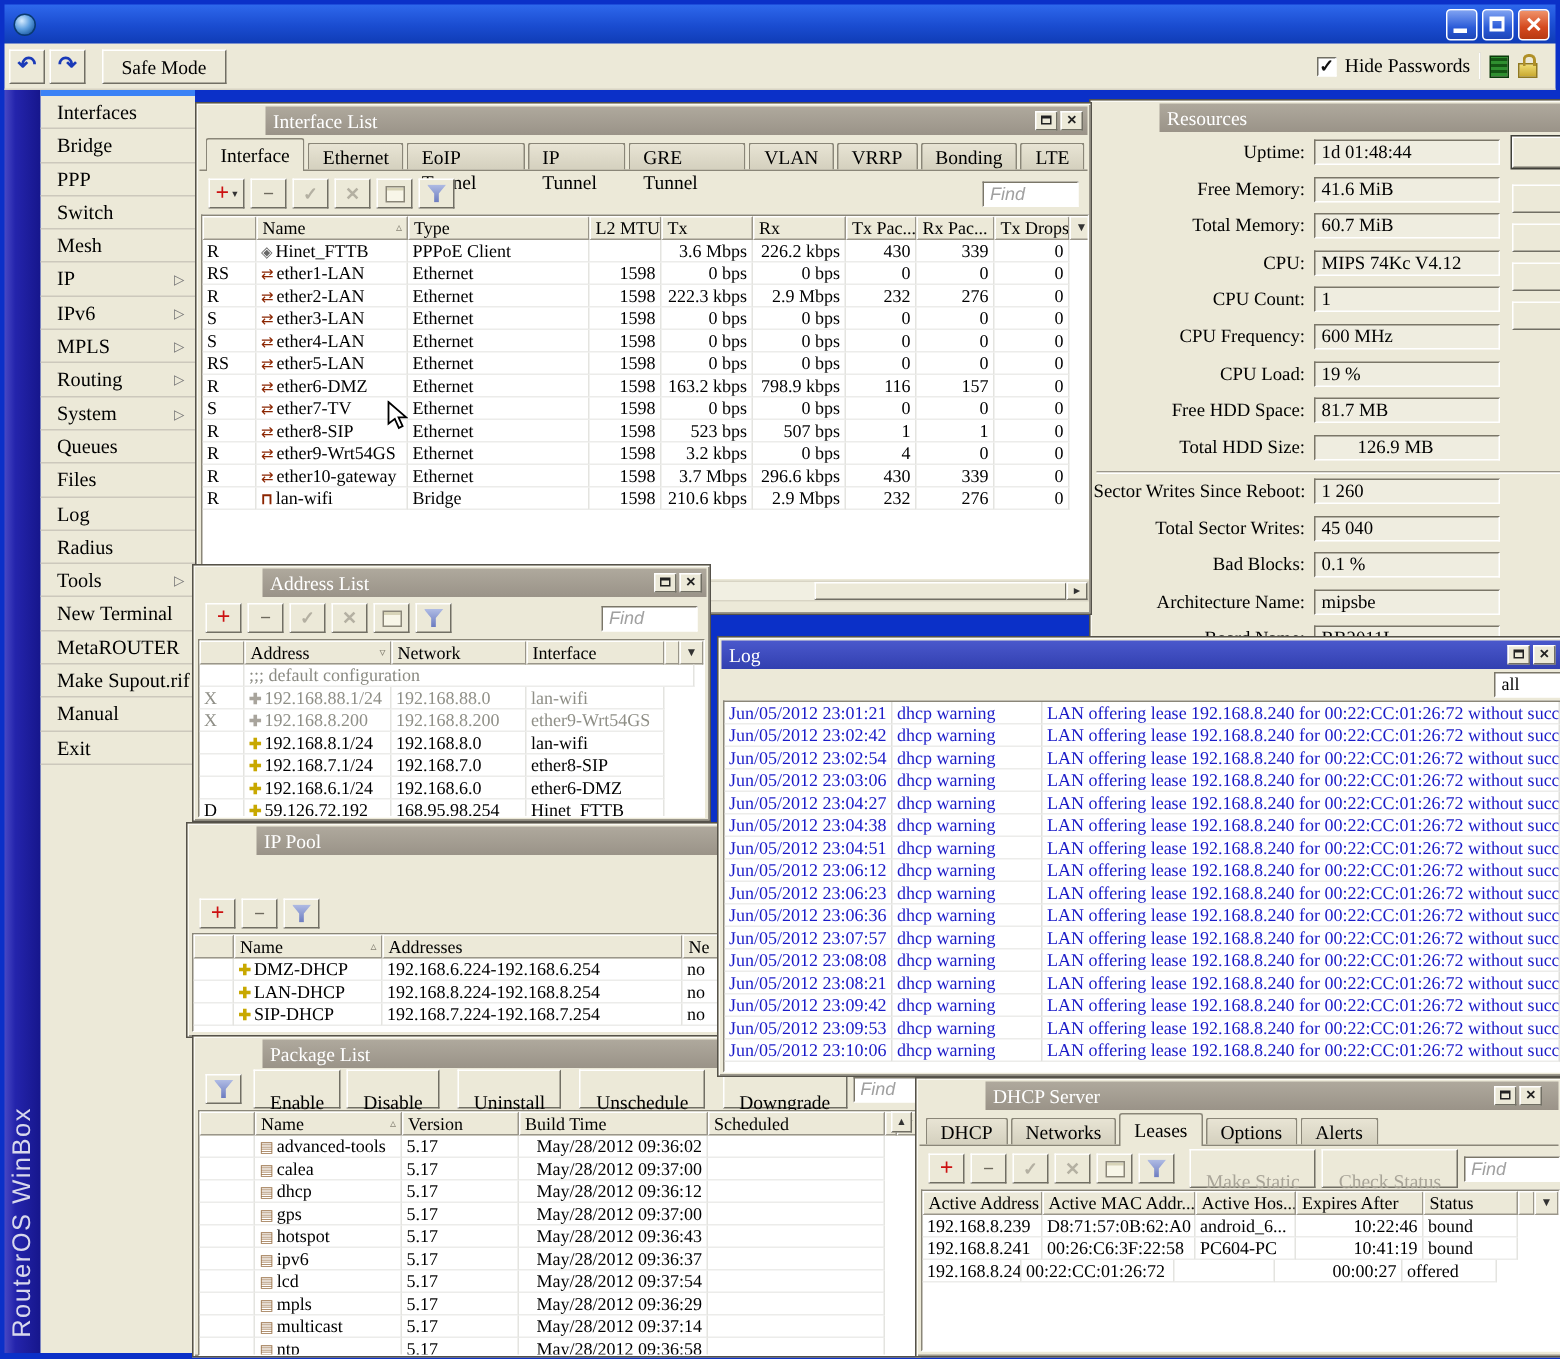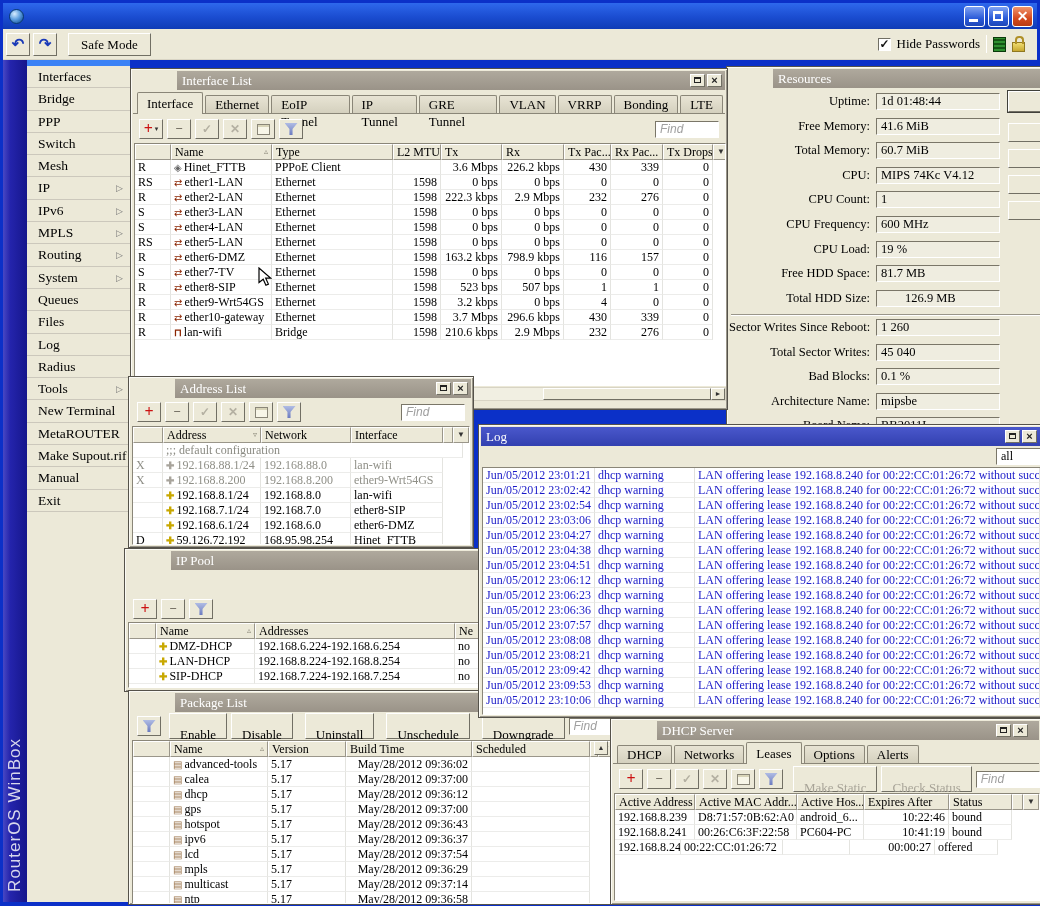--- a/index.html
+++ b/index.html
@@ -40,21 +40,21 @@
   .lock{width:13px;height:10px;background:linear-gradient(#F0DC70,#C8A830);border:1px solid #907820;
       position:relative;margin-top:6px;margin-right:4px;}
   .lock:before{content:"";position:absolute;left:2px;top:-7px;width:5px;height:6px;
       border:2px solid #B09028;border-bottom:none;border-radius:4px 4px 0 0;}
   
   .brand-strip{position:absolute;left:3px;top:60px;width:24px;bottom:4px;
       background:linear-gradient(90deg,#4848C4,#2424AC 30%,#16168C);}
   .brand-strip span{position:absolute;bottom:10px;left:2px;writing-mode:vertical-rl;transform:rotate(180deg);
       color:#D8D8EC;font-family:"Liberation Sans",sans-serif;font-size:17px;letter-spacing:1px;}
   .sidebar{position:absolute;left:27px;top:60px;width:103px;bottom:4px;background:#ECE9D8;
-      border-top:6px solid #3b82f6;}
+      border-top:4px solid #3b82f6;}
   .side-item{height:22.3px;line-height:22px;padding-left:11px;font-size:13.5px;
       border-bottom:1px solid #CCC8BC;position:relative;cursor:default;}
   .side-item .sub-arrow{position:absolute;right:7px;top:0;color:#777;font-size:9px;}
   
   .mwin{position:absolute;background:#ECE9D8;border:1px solid #55524A;
       box-shadow:inset 1px 1px 0 #FBFAF4, inset -1px -1px 0 #9A968A;}
   .mtitle{position:absolute;left:2px;right:2px;top:2px;height:19px;display:flex;align-items:center;
       padding:0 3px 0 5px;color:#fff;font-size:13px;white-space:nowrap;overflow:hidden;}
   .mtitle.inactive{background:linear-gradient(180deg,#AFA99D,#9A9388);margin-left:44px;}
   .mtitle.active{background:linear-gradient(180deg,#4A58CC,#3240B0);}

